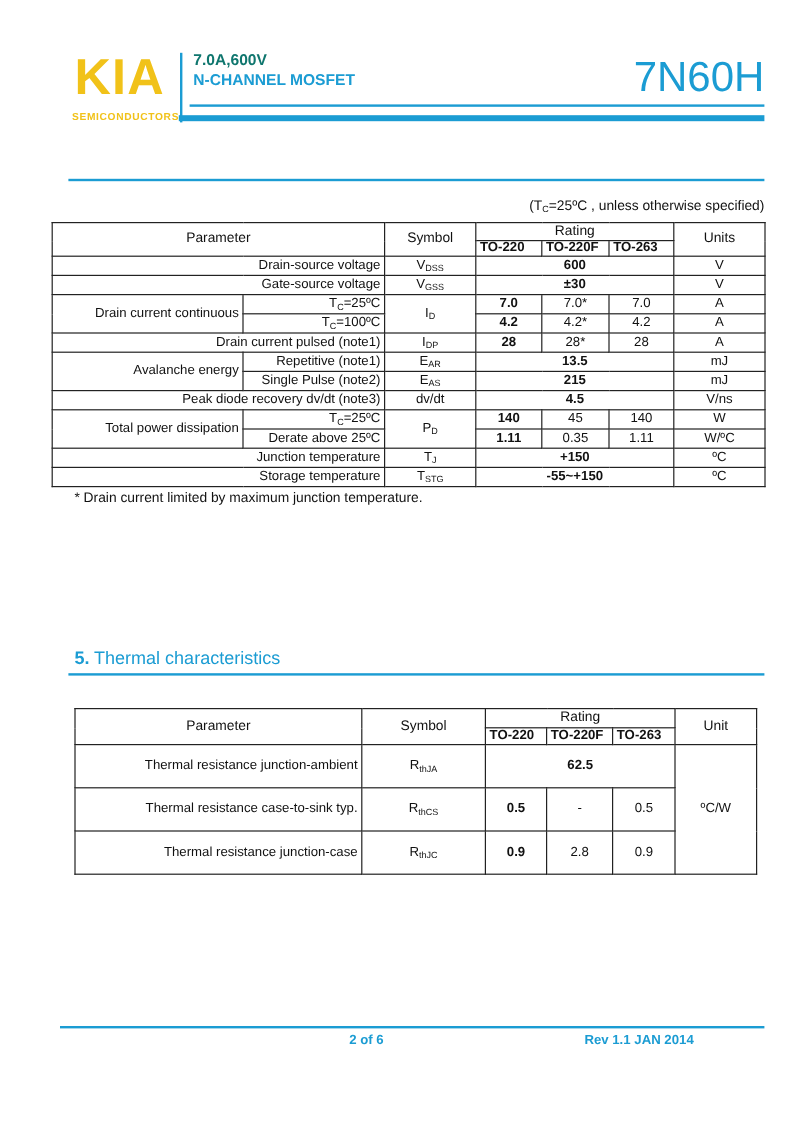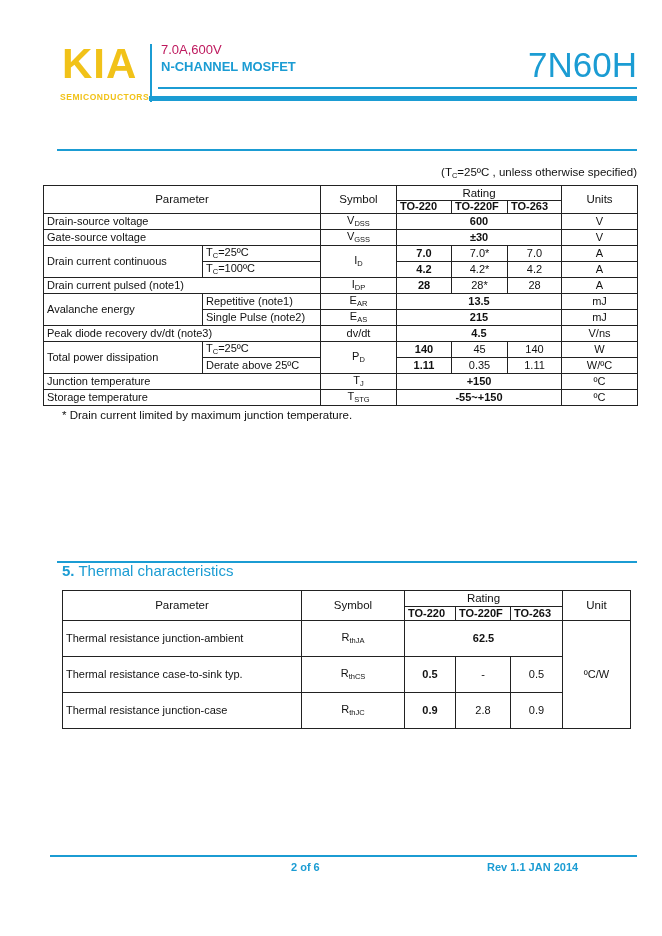--- a/index.html
+++ b/index.html
@@ -5,41 +5,41 @@
   html,body{margin:0;padding:0;background:#ffffff;}
   .page{position:relative;width:662px;height:936px;background:#ffffff;
         font-family:"Liberation Sans", sans-serif;color:#161616;overflow:hidden;}
 
   
   .logo{position:absolute;left:62px;top:43px;font-size:42px;font-weight:700;
         color:#F1C219;line-height:1;letter-spacing:1px;}
   .logo-sub{position:absolute;left:60px;top:92px;font-size:8.5px;font-weight:700;
         color:#F1C219;letter-spacing:0.55px;}
   .hdr-divider{position:absolute;left:150px;top:44px;width:2px;height:58px;background:#1B9CD3;}
-  .hdr-sub1{position:absolute;left:161px;top:42px;font-size:13px;font-weight:400;color:#be185d;}
+  .hdr-sub1{position:absolute;left:161px;top:42px;font-size:13px;font-weight:700;color:#0f766e;}
   .hdr-sub2{position:absolute;left:161px;top:59px;font-size:13px;font-weight:700;color:#1B9CD3;}
   .part-number{position:absolute;right:25px;top:45px;font-size:35px;font-weight:400;color:#1B9CD3;}
   .rule-thin{position:absolute;left:158px;top:87px;width:479px;height:2px;background:#1B9CD3;}
   .rule-thick{position:absolute;left:149px;top:96px;width:488px;height:5px;background:#1B9CD3;}
 
   
   .sec-title{position:absolute;left:62px;font-size:15px;color:#1B9CD3;}
   .sec-title b{font-weight:700;}
   .sec4-title{top:128px;}
   .sec4-rule{position:absolute;left:57px;top:149px;width:580px;height:2px;background:#1B9CD3;}
-  .sec5-title{top:540px;margin-top:22px;}
+  .sec5-title{top:540px;}
   .sec5-rule{position:absolute;left:57px;top:561px;width:580px;height:2px;background:#1B9CD3;}
 
   .cond-note{position:absolute;right:25px;top:166px;font-size:11.5px;color:#111;}
 
   
   table.t{border-collapse:collapse;table-layout:fixed;font-size:11px;color:#111;}
   table.t td{border:1px solid #222;padding:0 3px;line-height:1.05;vertical-align:middle;
              overflow:hidden;white-space:nowrap;}
-  td.pl{text-align:left;padding-left:6px;}
+  td.pl{text-align:right;padding-left:6px;}
   td.c{text-align:center;}
   td.b{font-weight:700;}
   td.hd{text-align:center;font-size:11.5px;}
   td.pkg{font-size:11px;font-weight:bold;}
   sub{font-size:7.5px;vertical-align:-2px;}
   .t1-wrap{position:absolute;left:43px;top:185px;}
   .t1{width:594px;}
   .t1 tr{height:16px;}
   .t1 tr.h1{height:15px;}
   .t1 tr.h2{height:13px;}

